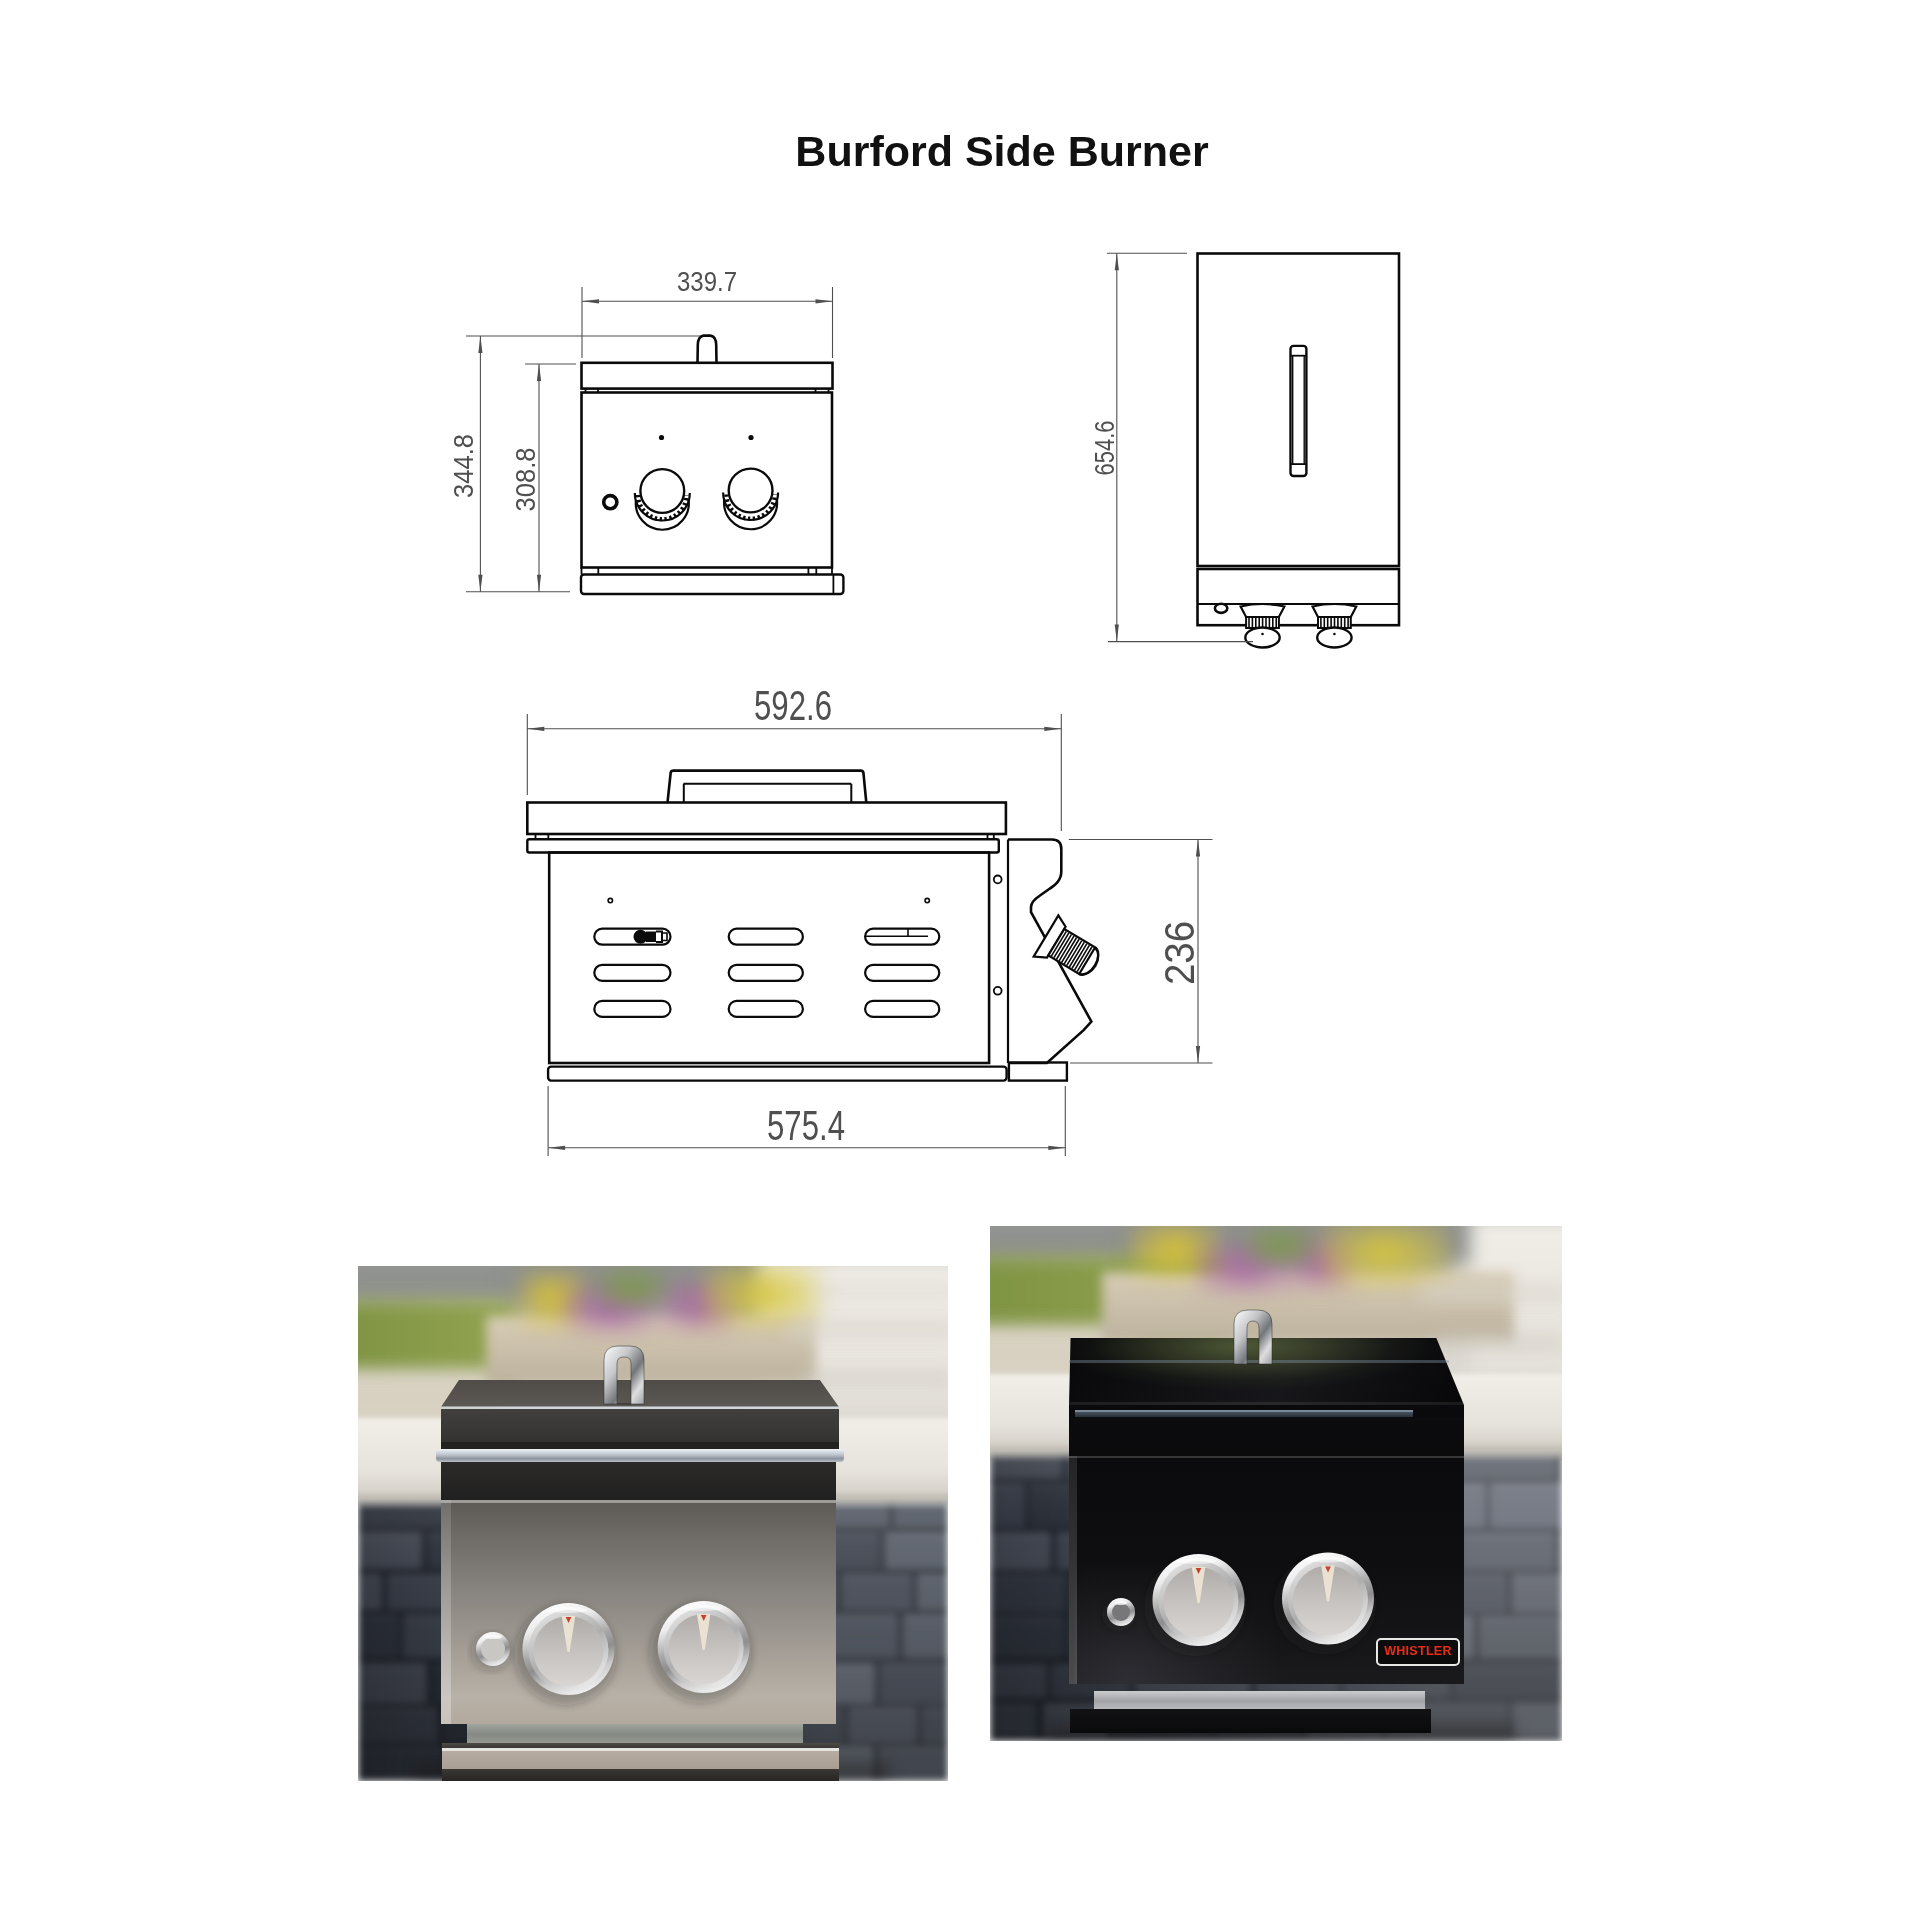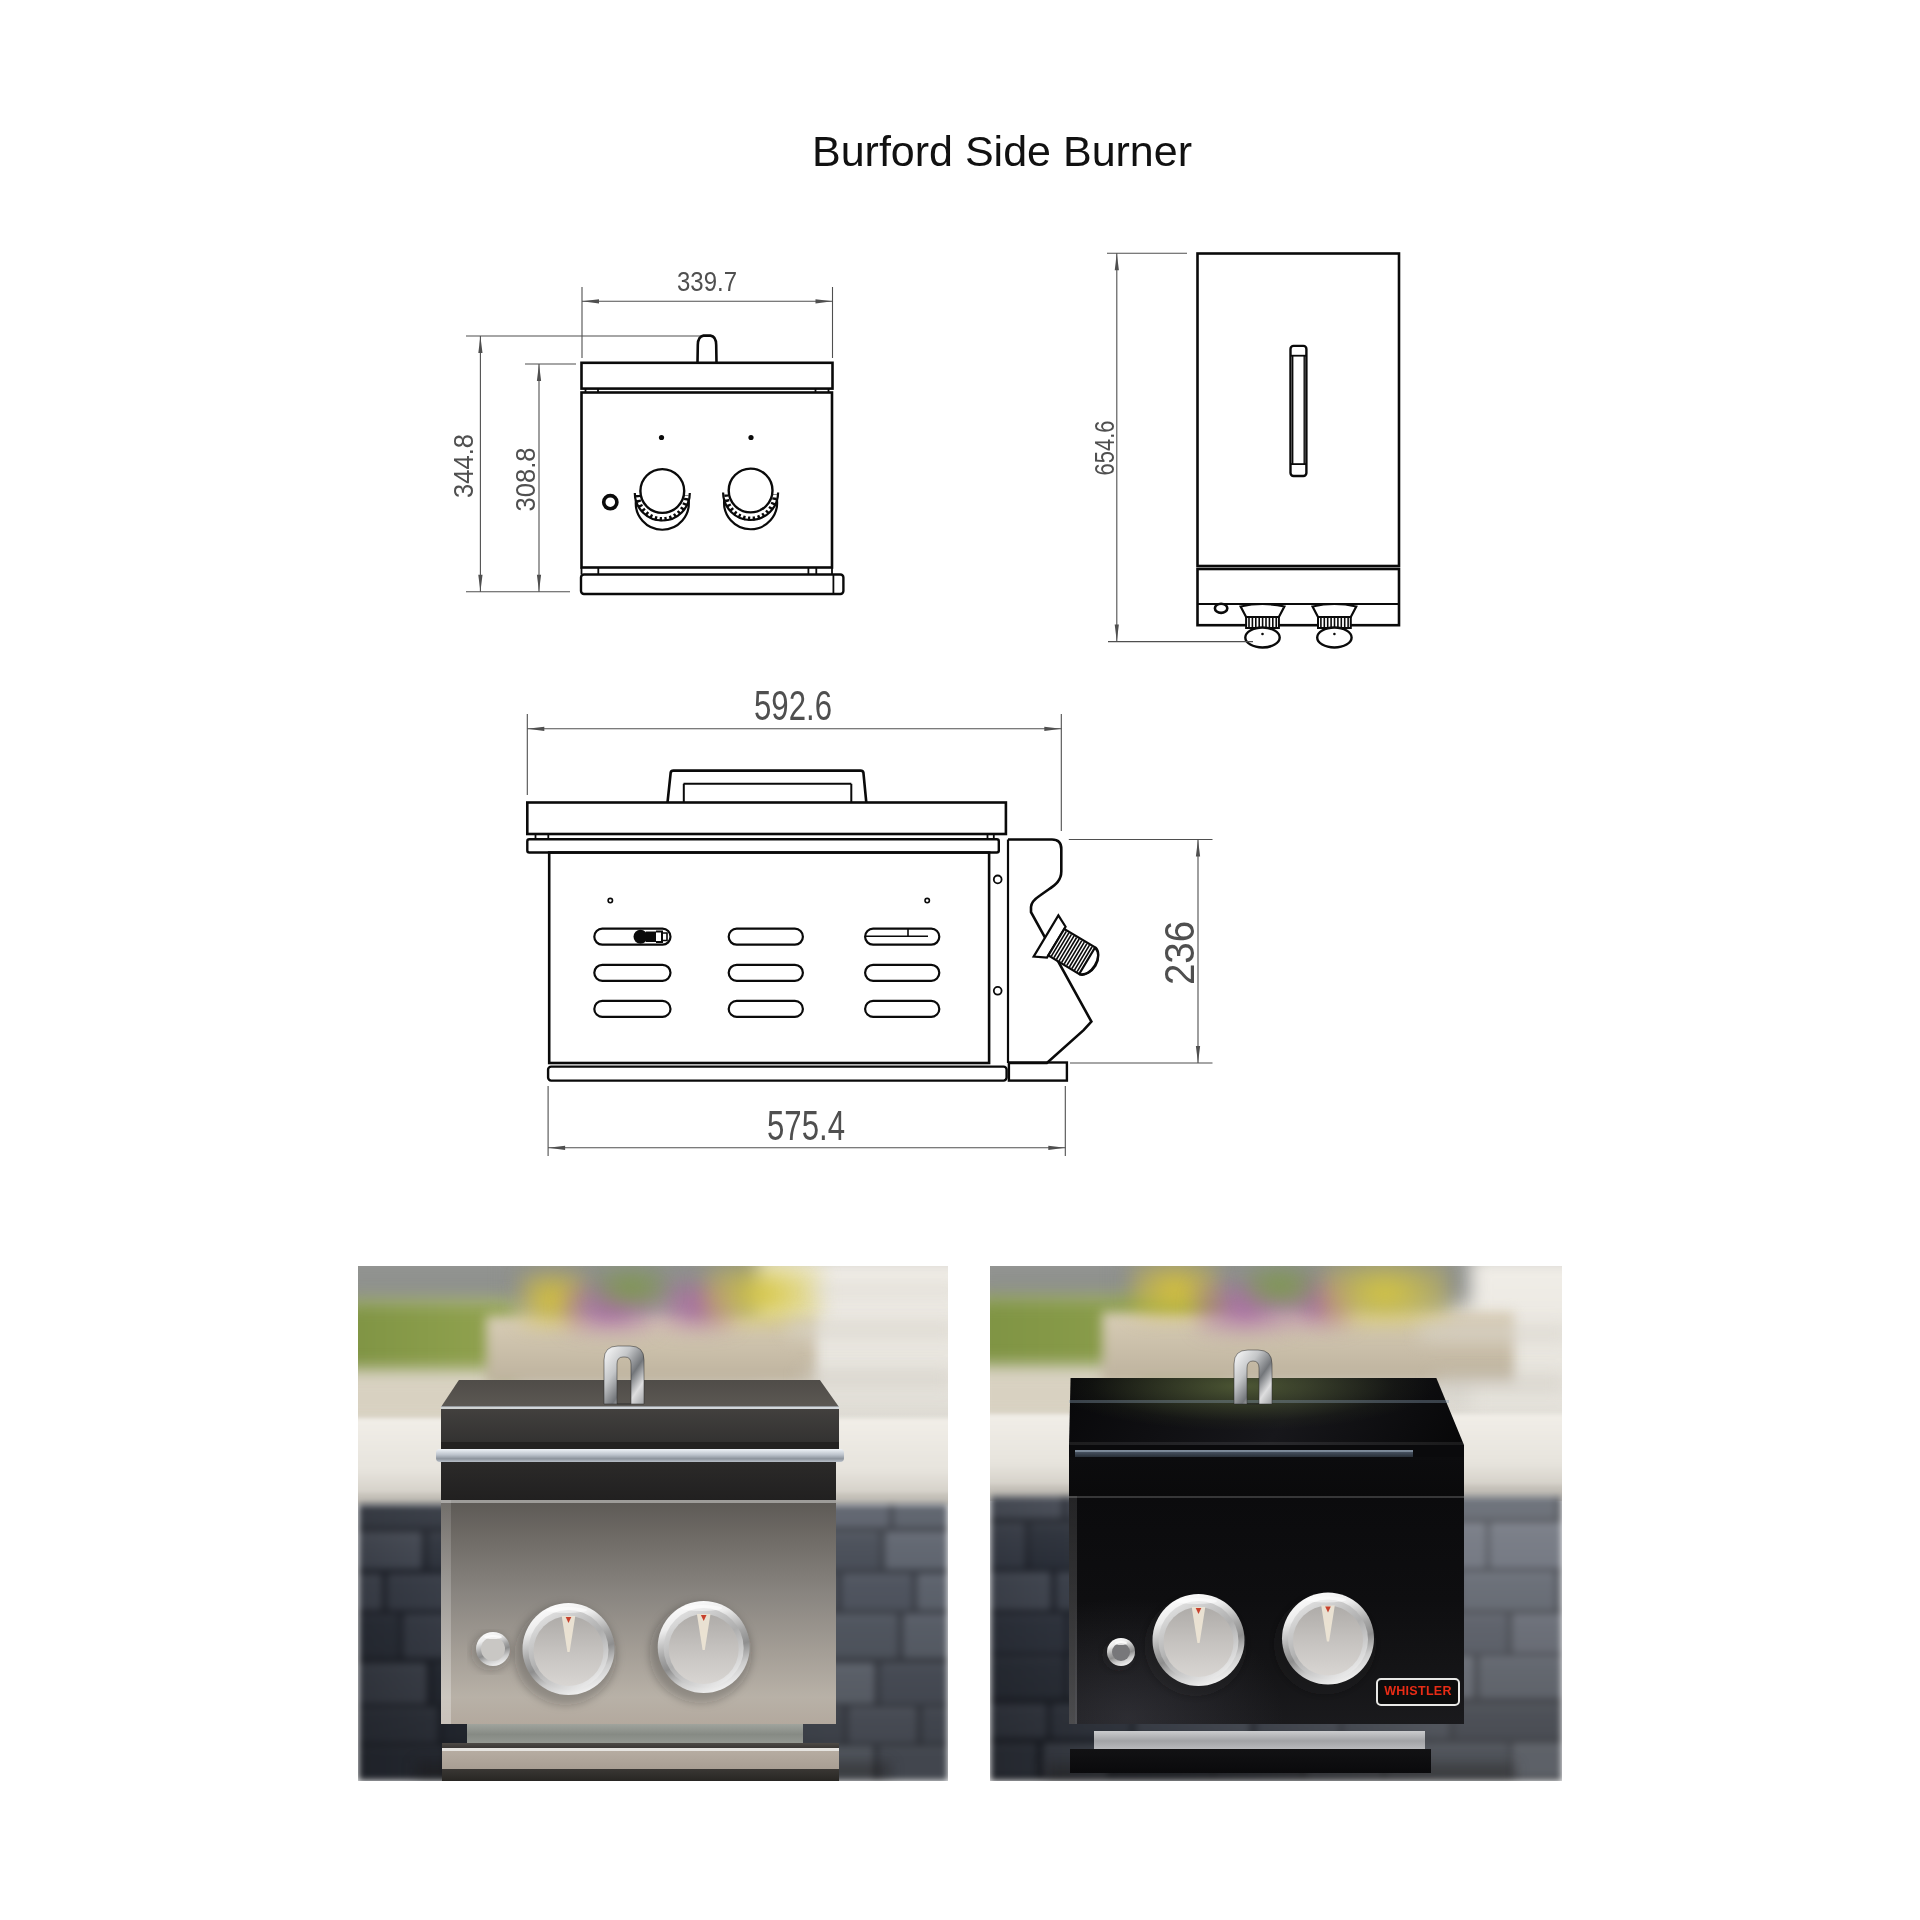--- a/index.html
+++ b/index.html
@@ -1,19 +1,19 @@
 <!DOCTYPE html>
 <html><head><meta charset="utf-8">
 <style>
 html,body{margin:0;padding:0;background:#ffffff;width:1920px;height:1920px;overflow:hidden}
 *{box-sizing:content-box}
 .photo{position:absolute;overflow:hidden}
 </style></head>
 <body>
-<div style="position:absolute;left:1002px;top:127px;transform:translateX(-50%);font-family:'Liberation Sans',sans-serif;font-size:43px;font-weight:400;color:#111;white-space:nowrap">Burford Side Burner</div>
+<div style="position:absolute;left:1002px;top:127px;transform:translateX(-50%);font-family:'Liberation Sans',sans-serif;font-size:43px;font-weight:700;color:#111;white-space:nowrap">Burford Side Burner</div>
 <svg width="1920" height="1250" viewBox="0 0 1920 1250" style="position:absolute;left:0;top:0">
     <path d="M697.5,363 L697.8,345 Q698,336.2 703.5,335.6 L710.5,335.6 Q716,336.2 716.2,345 L716.5,363" fill="none" stroke="#0a0a0a" stroke-width="2.6"></path>
     <rect x="581.5" y="362.8" width="251" height="25.8" fill="none" stroke="#0a0a0a" stroke-width="2.6"></rect>
     <line x1="585.5" y1="388.6" x2="585.5" y2="392.5" stroke="#0a0a0a" stroke-width="1.8"></line>
     <line x1="598" y1="388.6" x2="598" y2="392.5" stroke="#0a0a0a" stroke-width="1.8"></line>
     <line x1="815.5" y1="388.6" x2="815.5" y2="392.5" stroke="#0a0a0a" stroke-width="1.8"></line>
     <line x1="828.5" y1="388.6" x2="828.5" y2="392.5" stroke="#0a0a0a" stroke-width="1.8"></line>
     <rect x="581.5" y="392.5" width="250.5" height="175" fill="none" stroke="#0a0a0a" stroke-width="2.6"></rect>
     <circle cx="661.5" cy="437.5" r="2.6" fill="#0a0a0a"></circle>
     <circle cx="751" cy="437.5" r="2.6" fill="#0a0a0a"></circle>
@@ -345,21 +345,21 @@
 <ellipse cx="342.7" cy="387" rx="51" ry="50" fill="rgba(35,32,30,0.26)" filter="url(#blur4L)"></ellipse>
 <circle cx="345.7" cy="381" r="46" fill="url(#ringL)"></circle>
 <circle cx="345.7" cy="382" r="40" fill="url(#ring2L)"></circle>
 <circle cx="345.7" cy="383" r="35" fill="url(#faceL)"></circle>
 <ellipse cx="343.7" cy="342" rx="20.7" ry="3" fill="rgba(255,255,255,0.5)"></ellipse>
 <path d="M 338.9,348 L 352.5,348 L 346.8,384 L 344.59999999999997,384 Z" fill="#ece4d4" opacity="0.95"></path>
 <path d="M 342.9,349 l 5.6,0 l -2.8,6 z" fill="#c8402c"></path>
 </g>
     </svg>
   </div>
-<div class="photo" style="left:990px;top:1266px;width:572px;height:515px">
+<div class="photo" style="left:990px;top:1226px;width:572px;height:515px">
     <div style="position:absolute;left:0;top:0;width:572px;height:235px;background:linear-gradient(180deg,#cecbc3,#e6e3dc)"></div>
     <div style="position:absolute;left:-20px;top:-14px;width:620px;height:50px;background:#90928f;filter:blur(9px);"></div>
     <div style="position:absolute;left:130px;top:-14px;width:330px;height:78px;background:#8d8f8c80;filter:blur(9px);"></div>
     <div style="position:absolute;left:-20px;top:30px;width:260px;height:80px;background:linear-gradient(90deg,#7e9343,#93a450);border-radius:14px;filter:blur(9px);"></div>
     <div style="position:absolute;left:-20px;top:100px;width:170px;height:56px;background:#d8d1c1;filter:blur(9px);"></div>
     <div style="position:absolute;left:480px;top:-10px;width:120px;height:160px;background:linear-gradient(180deg,#f1eee8,#e4e1da);filter:blur(9px);"></div>
     <div style="position:absolute;left:112px;top:46px;width:412px;height:70px;background:linear-gradient(180deg,#d8cdb6,#bcb19d);filter:blur(6px);"></div>
     <div style="position:absolute;left:140px;top:-6px;width:90px;height:60px;background:radial-gradient(ellipse,#d8c237,rgba(216,194,55,0));filter:blur(9px);"></div>
     <div style="position:absolute;left:205px;top:16px;width:100px;height:52px;background:radial-gradient(ellipse,#a868a2,rgba(168,104,162,0));filter:blur(9px);"></div>
     <div style="position:absolute;left:295px;top:12px;width:70px;height:52px;background:radial-gradient(ellipse,#ab6a9e,rgba(171,106,158,0));filter:blur(9px);"></div>

